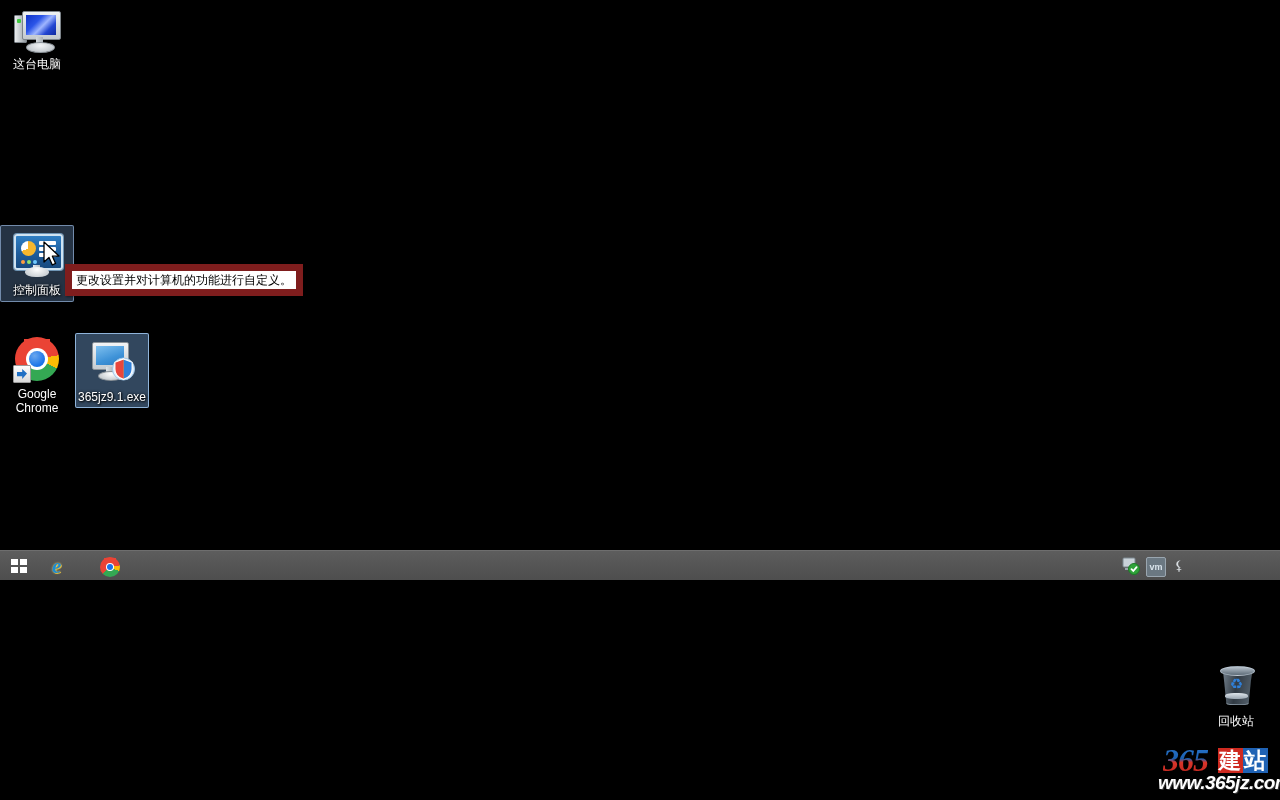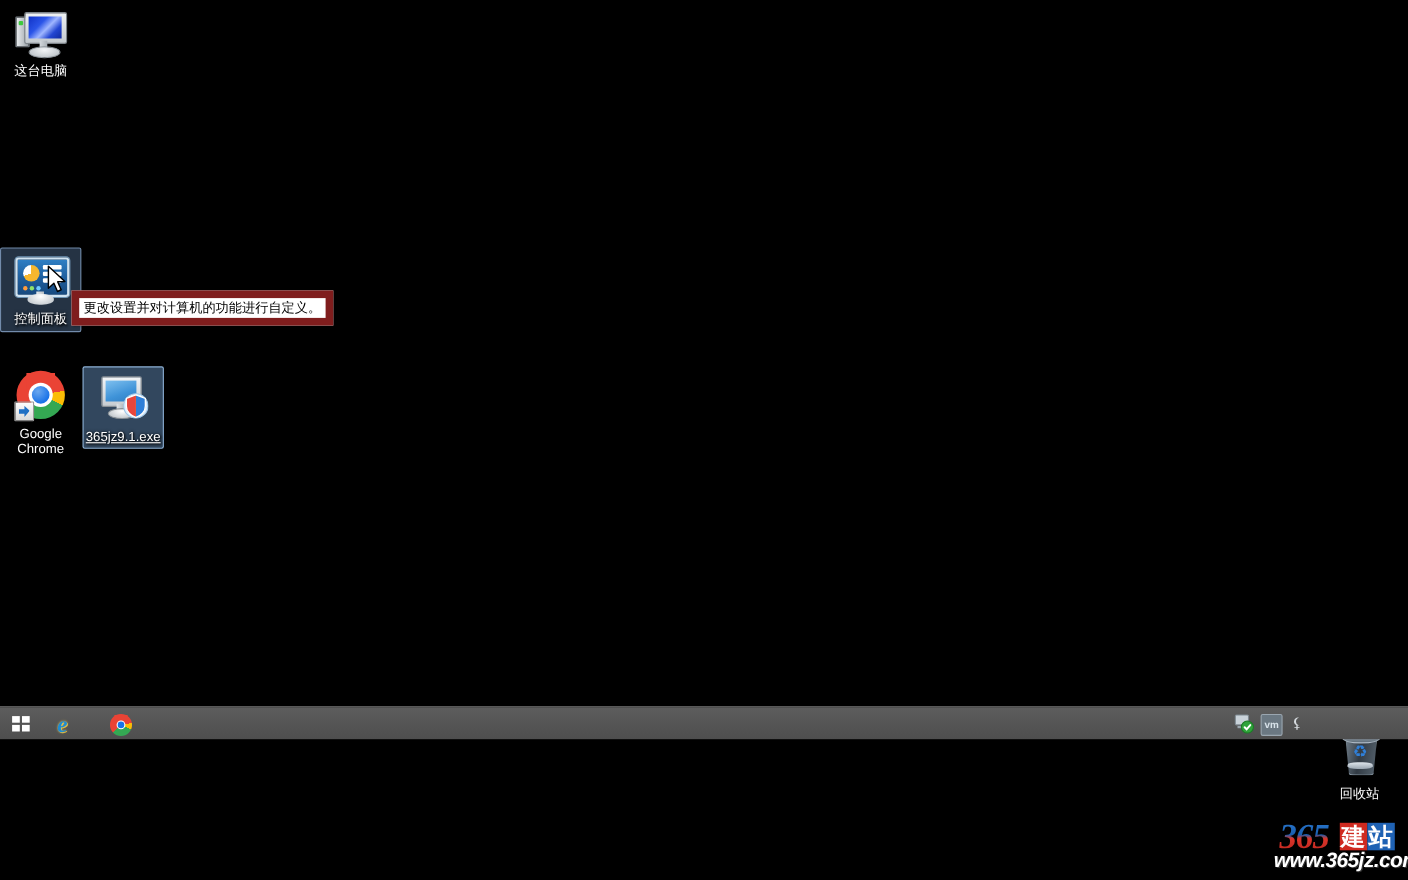--- a/index.html
+++ b/index.html
@@ -9,21 +9,21 @@
     height: 800px;
     overflow: hidden;
     background: #000000;
     font-family: "Liberation Sans", "DejaVu Sans", sans-serif;
   }
 
   #desktop {
     position: absolute;
     left: 0; top: 0;
     width: 1280px;
-    height: 672px;
+    height: 580px;
     background: #000000;
   }
 
   
   .desk-icon {
     position: absolute;
     width: 74px;
     text-align: center;
     color: #ffffff;
     font-size: 12px;
@@ -397,21 +397,21 @@
 
   <div class="desk-icon" style="left:0px; top:335px;">
     <div class="glyph ic-chrome">
       <div class="ball"></div>
       <div class="center"></div>
       <div class="shortcut-arrow"></div>
     </div>
     <span class="lbl">Google Chrome</span>
   </div>
 
-  <div class="desk-icon selected-light" style="left:75px; top:333px; padding:4px 0 3px 0; width:74px;text-decoration:underline;">
+  <div class="desk-icon selected-light" style="left:75px; top:333px; padding:4px 0 3px 0; width:74px;">
     <div class="glyph ic-exe">
       <div class="mon">
           <div class="scr"></div>
         </div>
       <div class="neck"></div>
       <div class="base"></div>
       <svg class="shield" viewBox="0 0 24 26">
         <circle cx="12" cy="13" r="11.5" fill="#dfefff" stroke="#9fc6e6" stroke-width="1"></circle>
         <path d="M12 2.5 L21 6 V13 C21 18.5 16.8 22.4 12 23.8 C7.2 22.4 3 18.5 3 13 V6 Z" fill="#f2c541"></path>
         <path d="M12 2.5 L21 6 V13 C21 18.5 16.8 22.4 12 23.8 Z" fill="#2f7fd8"></path>

